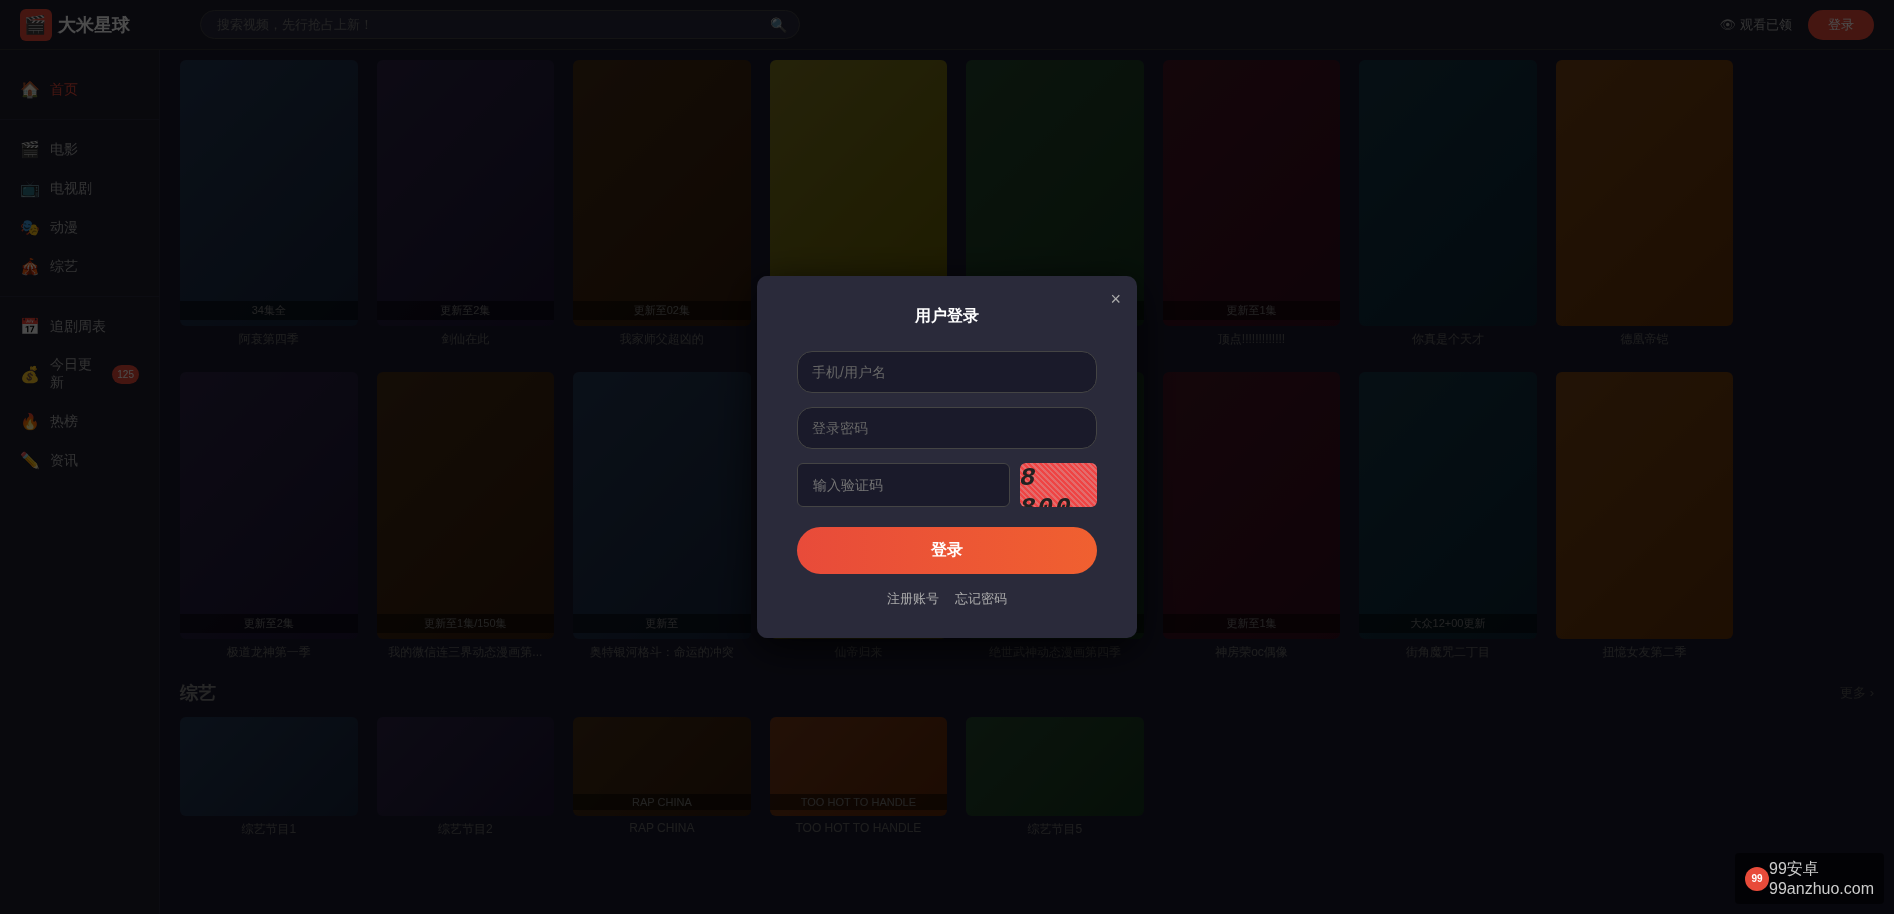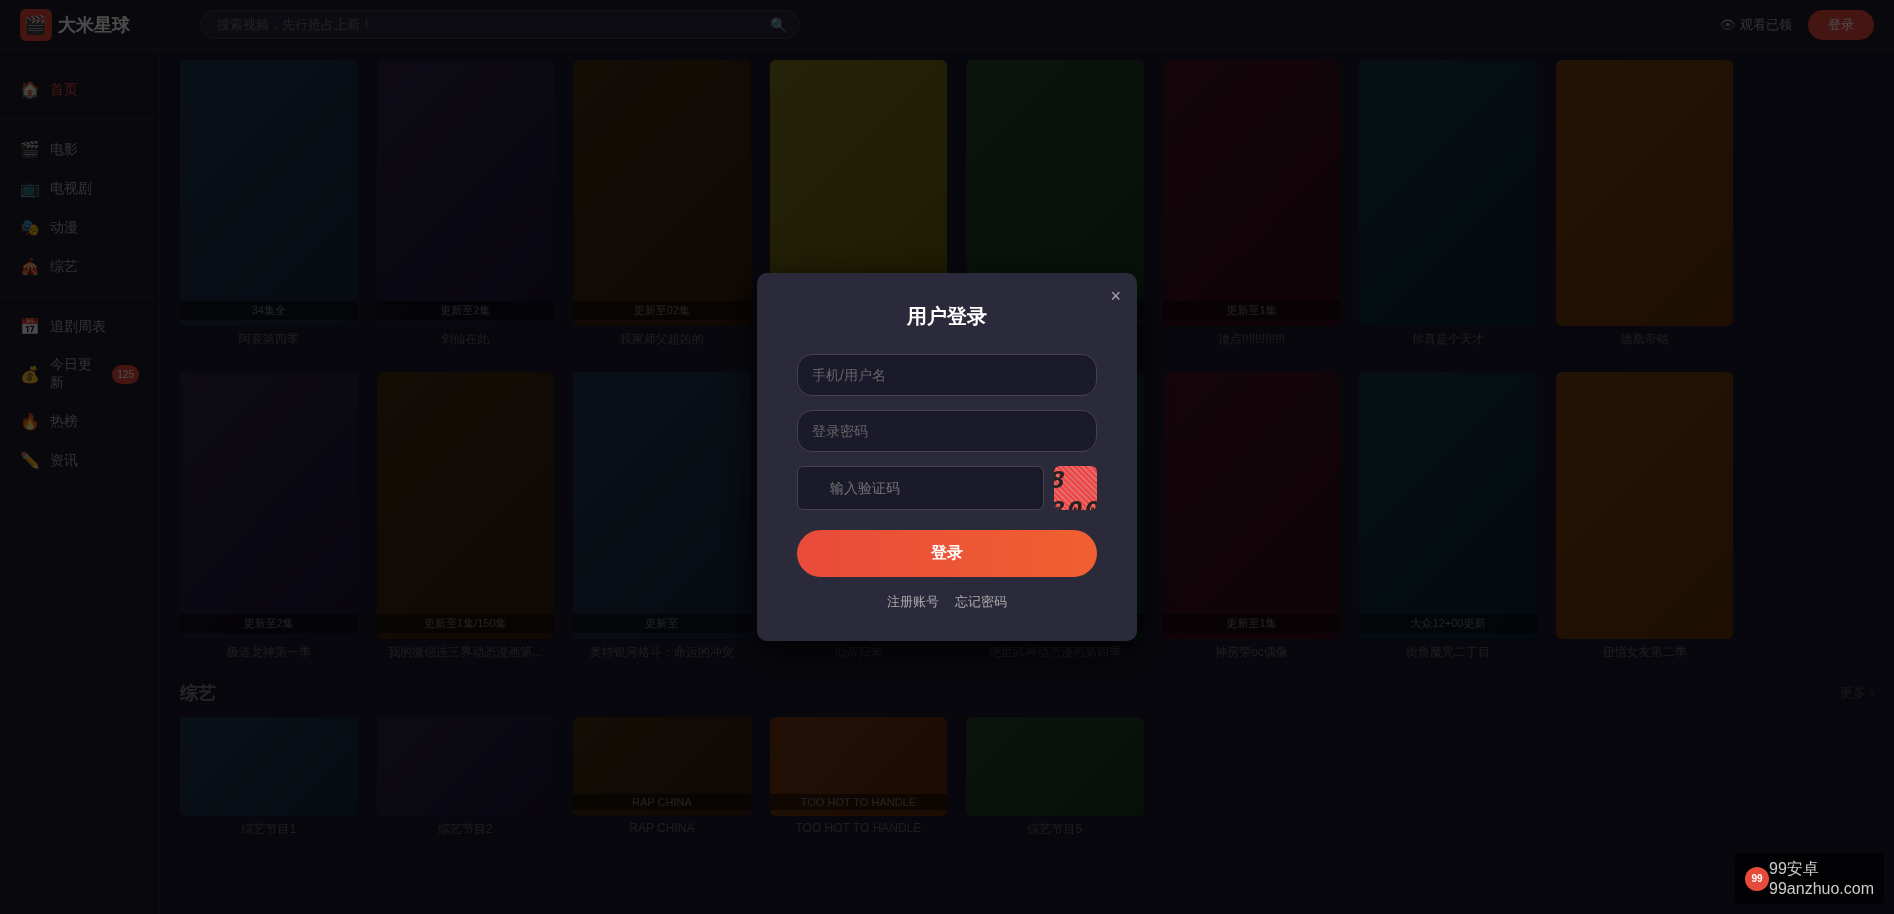--- a/index.html
+++ b/index.html
@@ -222,21 +222,21 @@
       background: #2a2a3a;
       border-radius: 10px;
       padding: 30px 40px;
       width: 380px;
       position: relative;
       z-index: 201;
       box-shadow: 0 10px 40px rgba(0,0,0,0.8);
     }
     .modal-title {
       text-align: center;
-      font-size: 20px;
+      font-size: 16px;
       color: #fff;
       font-weight: bold;
       margin-bottom: 24px;
     }
     .modal-close {
       position: absolute;
       top: 14px;
       right: 16px;
       font-size: 18px;
       color: #aaa;
@@ -260,21 +260,21 @@
     .captcha-row {
       display: flex;
       gap: 10px;
       margin-bottom: 20px;
     }
     .captcha-input {
       flex: 1;
       background: #1a1a2a;
       border: 1px solid #444;
       border-radius: 6px;
-      padding: 12px 32px;
+      padding: 12px 15px;
       color: #aaa;
       font-size: 14px;
       outline: none;
     }
     .captcha-image {
       width: 120px;
       height: 44px;
       background: #ef4444;
       border-radius: 6px;
       display: flex;

